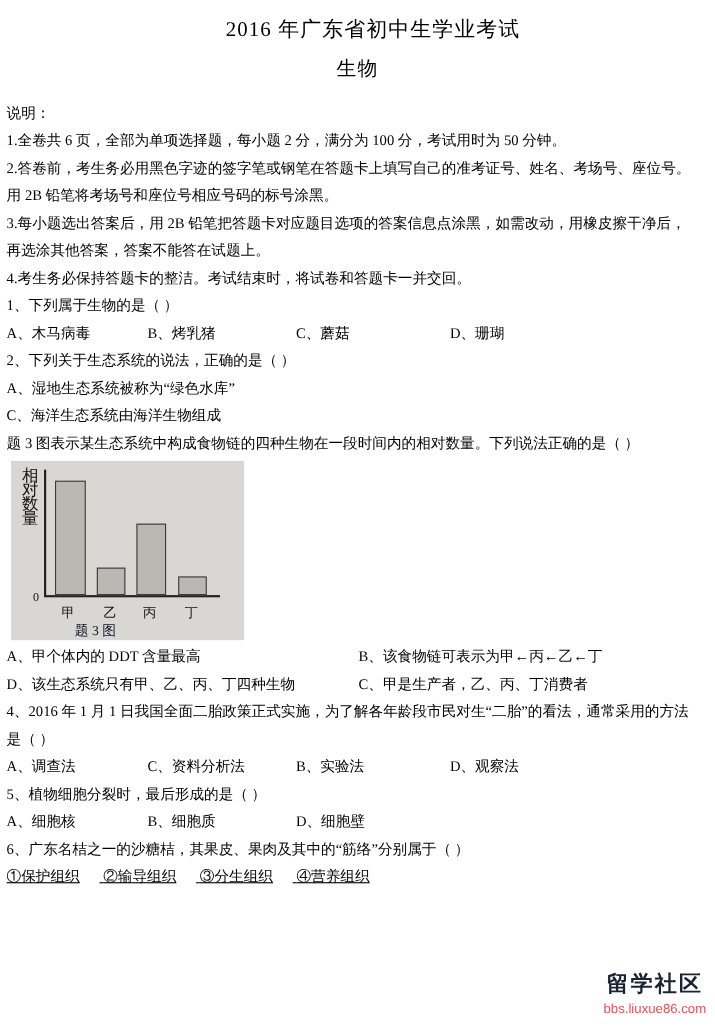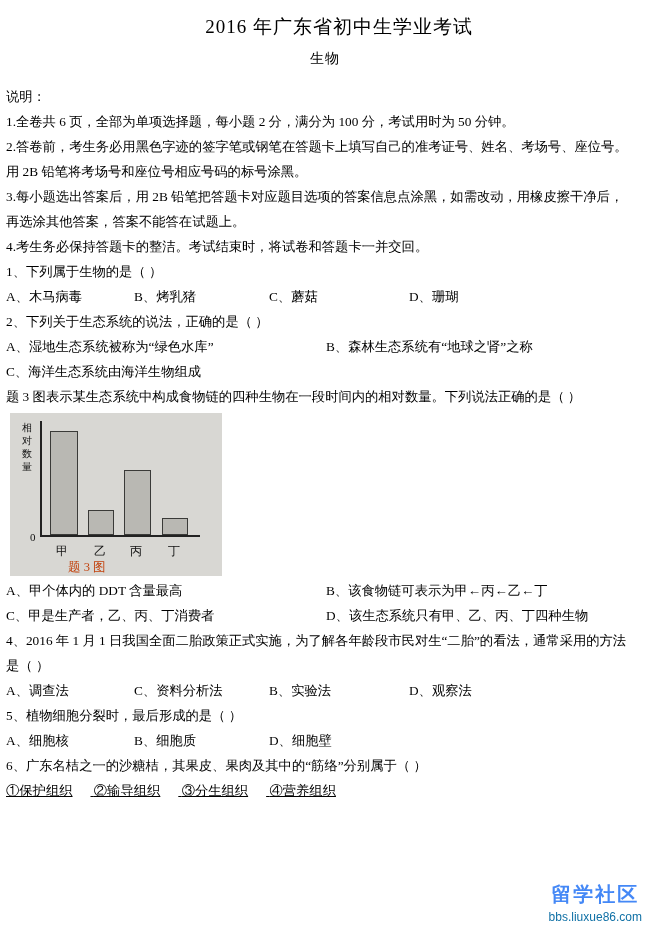--- a/index.html
+++ b/index.html
@@ -24,21 +24,21 @@
   .title-main {
     text-align: center;
     font-size: 19px;
     font-weight: 400;
     margin-top: 14px;
     letter-spacing: 1px;
     padding-left: 28px;
   }
   .title-sub {
     text-align: center;
-    font-size: 14px;
+    font-size: 18px;
     font-weight: 400;
     margin-top: 10px;
     letter-spacing: 1px;
   }
   .body-text {
     margin: 0 10px 0 6px;
     font-size: 13.3px;
     line-height: 25px;
   }
   .notice-head {
@@ -73,21 +73,21 @@
   }
   .fig-inner {
     position: absolute;
     inset: 0;
   }
   .axis-label {
     position: absolute;
     left: 10px;
     top: 8px;
     width: 14px;
-    font-size: 10px;
+    font-size: 15px;
     line-height: 13px;
     text-align: center;
     color: #111;
   }
   .y-axis {
     position: absolute;
     left: 30px;
     top: 8px;
     width: 1.5px;
     height: 115px;
@@ -118,39 +118,39 @@
     position: absolute;
     top: 126px;
     font-size: 12px;
     color: #111;
   }
   .fig-cap {
     position: absolute;
     top: 142px;
     left: 58px;
     font-size: 12.5px;
-    color: #c2410c;
+    color: #0f172a;
   }
   .watermark {
     position: absolute;
     right: 8px;
     bottom: 26px;
     text-align: center;
     opacity: 0.95;
   }
   .wm-top {
     font-size: 20px;
-    color: #3b82f6;
+    color: #0f172a;
     font-weight: bold;
     letter-spacing: 2px;
     font-family: "Liberation Sans", sans-serif;
   }
   .wm-bot {
     font-size: 12px;
-    color: #0369a1;
+    color: #ef4444;
     font-family: "Liberation Sans", sans-serif;
     margin-top: 2px;
   }
   .sub-opts { margin-top: 0; text-decoration: underline; }
   .sub-opts span { margin-right: 18px; }
 </style>
 </head>
 <body>
 
 <div class="page">
@@ -175,21 +175,20 @@
       <span class="opt">B、烤乳猪</span>
       <span class="opt">C、蘑菇</span>
       <span class="opt">D、珊瑚</span>
     </div>
   </div>
 
   <div class="body-text">
     <div class="q-line">2、下列关于生态系统的说法，正确的是（          ）</div>
     <div class="opts opt-2">
       <span class="opt">A、湿地生态系统被称为“绿色水库”</span>
-      <span class="opt">B、森林生态系统有“地球之肾”之称</span>
     </div>
     <div class="opts opt-2b">
       <span class="opt">C、海洋生态系统由海洋生物组成</span>
     </div>
   </div>
 
   <div class="body-text">
     <div class="q-line">题 3 图表示某生态系统中构成食物链的四种生物在一段时间内的相对数量。下列说法正确的是（          ）</div>
 
     <div class="figure-wrap">
@@ -211,22 +210,22 @@
 
         <div class="fig-cap">题 3 图</div>
       </div>
     </div>
 
     <div class="opts opt-2">
       <span class="opt">A、甲个体内的 DDT 含量最高</span>
       <span class="opt">B、该食物链可表示为甲←丙←乙←丁</span>
     </div>
     <div class="opts opt-2b">
+      <span class="opt">D、该生态系统只有甲、乙、丙、丁四种生物</span>
       <span class="opt">C、甲是生产者，乙、丙、丁消费者</span>
-      <span class="opt">D、该生态系统只有甲、乙、丙、丁四种生物</span>
     </div>
   </div>
 
   <div class="body-text">
     <div class="q-line">4、2016 年 1 月 1 日我国全面二胎政策正式实施，为了解各年龄段市民对生“二胎”的看法，通常采用的方法</div>
     <div class="q-line">是（    ）</div>
     <div class="opts opt-4">
       <span class="opt">A、调查法</span>
       <span class="opt">C、资料分析法</span>
       <span class="opt">B、实验法</span>

